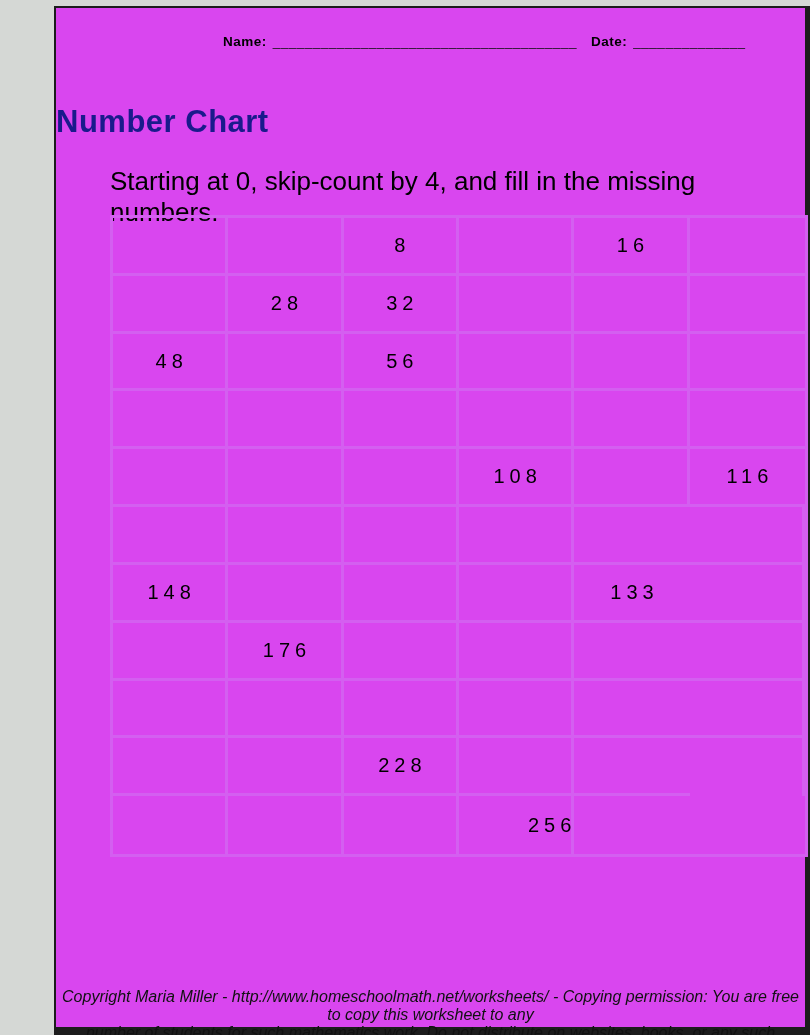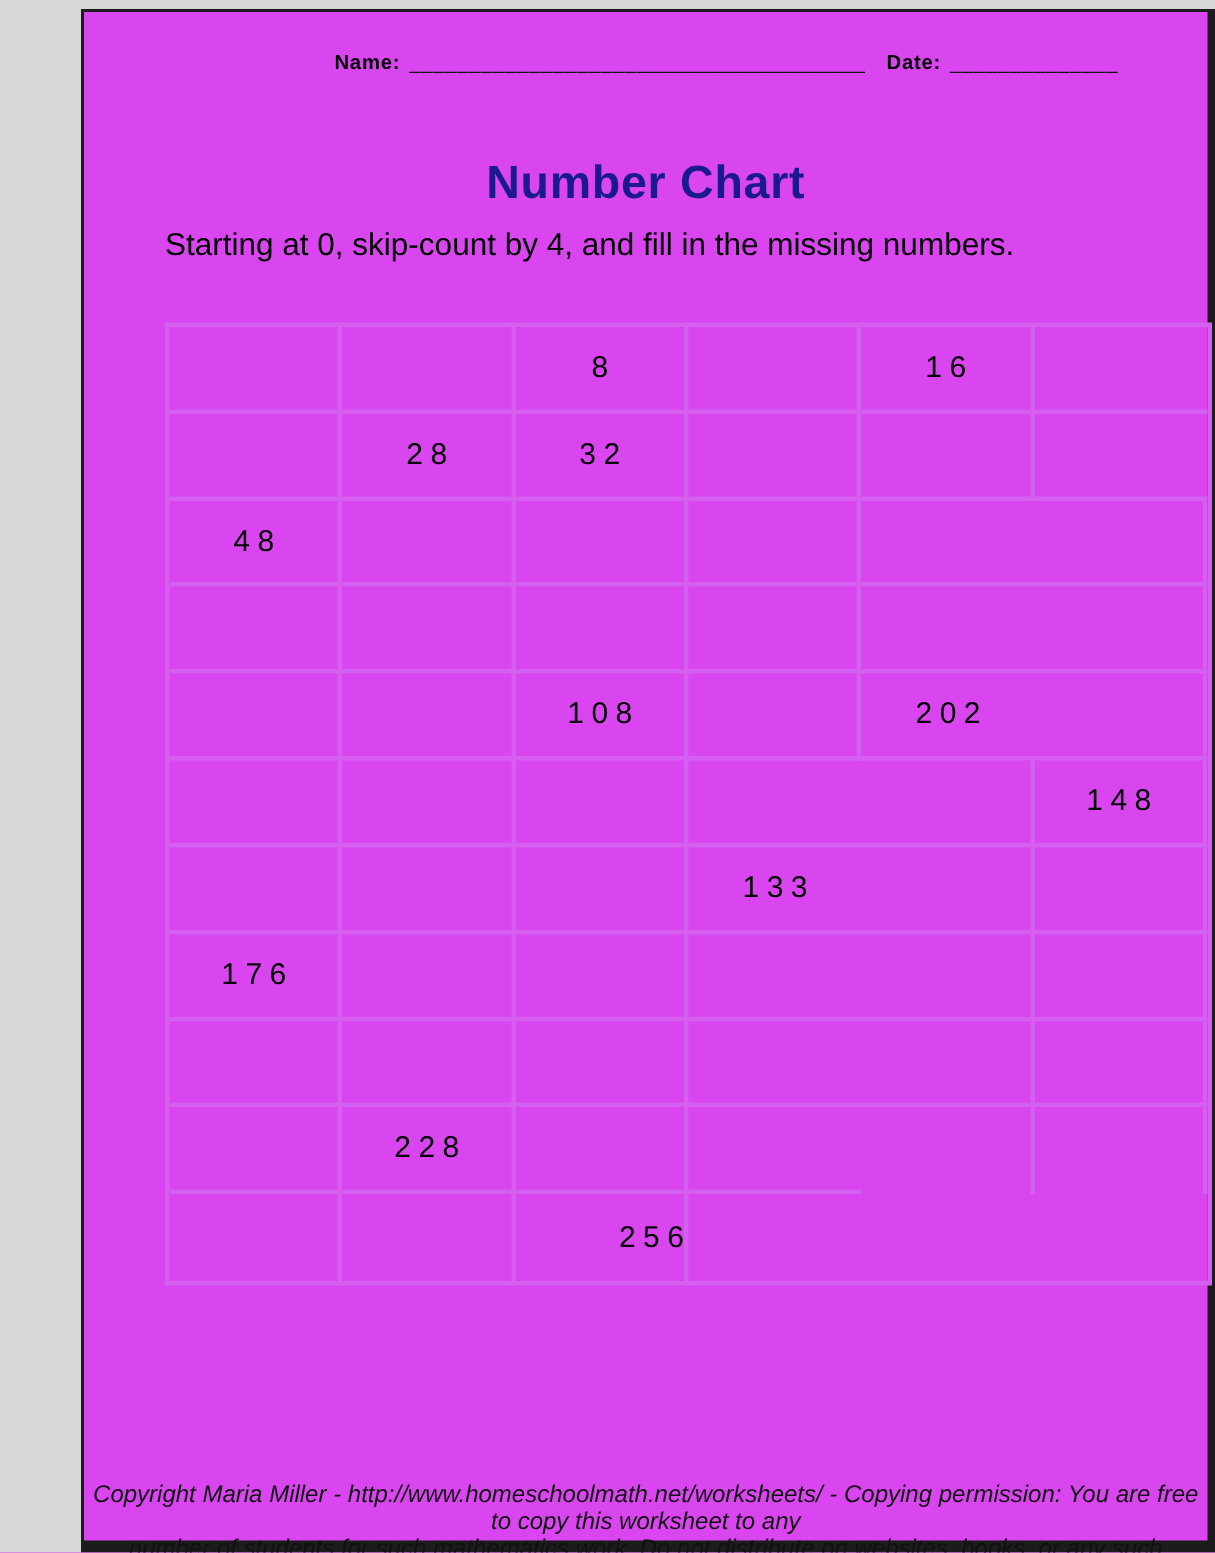--- a/index.html
+++ b/index.html
@@ -27,30 +27,30 @@
     align-items:baseline;
     font-size:13.5px;
     white-space:nowrap;
   }
   .field-label { font-weight:bold; letter-spacing:0.5px; }
   .blank-line { margin-left:6px; letter-spacing:0.5px; color:#111;text-align:center; }
   .date-label { margin-left:14px;text-align:right; }
   .title {
     position:absolute;
     top:96px; left:0; right:0;
-    text-align:center;
+    text-align:left;
     font-size:31px;
     font-weight:bold;
     color:var(--title-color, #1a1a8c);
     letter-spacing:0.5px;
   }
   .instruction {
     position:absolute;
-    top:144px; left:54px;
-    font-size:21px;
+    top:158px; left:54px;
+    font-size:26px;
   }
   .number-grid {
     position:absolute;
     left:54px; top:207px;
     width:698px; height:642px;
     display:grid;
     grid-template-columns:repeat(6, 1fr);
     grid-auto-rows:1fr;
     border:3px solid var(--grid-border, #d45ff0);
   }
@@ -131,20 +131,23 @@
       <div class="cell last-col">
         <span class="num"></span>
       </div>
       <div class="cell">
         <span class="num">48</span>
       </div>
       <div class="cell">
         <span class="num"></span>
       </div>
       <div class="cell">
+        <span class="num">56</span>
+      </div>
+      <div class="cell">
         <span class="num"></span>
       </div>
       <div class="cell">
         <span class="num"></span>
       </div>
       <div class="cell last-col">
         <span class="num"></span>
       </div>
       <div class="cell">
         <span class="num"></span>
@@ -173,21 +176,21 @@
       <div class="cell">
         <span class="num"></span>
       </div>
       <div class="cell">
         <span class="num">108</span>
       </div>
       <div class="cell">
         <span class="num"></span>
       </div>
       <div class="cell last-col">
-        <span class="num">202</span>
+        <span class="num">116</span>
       </div>
       <div class="cell">
         <span class="num"></span>
       </div>
       <div class="cell">
         <span class="num"></span>
       </div>
       <div class="cell">
         <span class="num"></span>
       </div>

